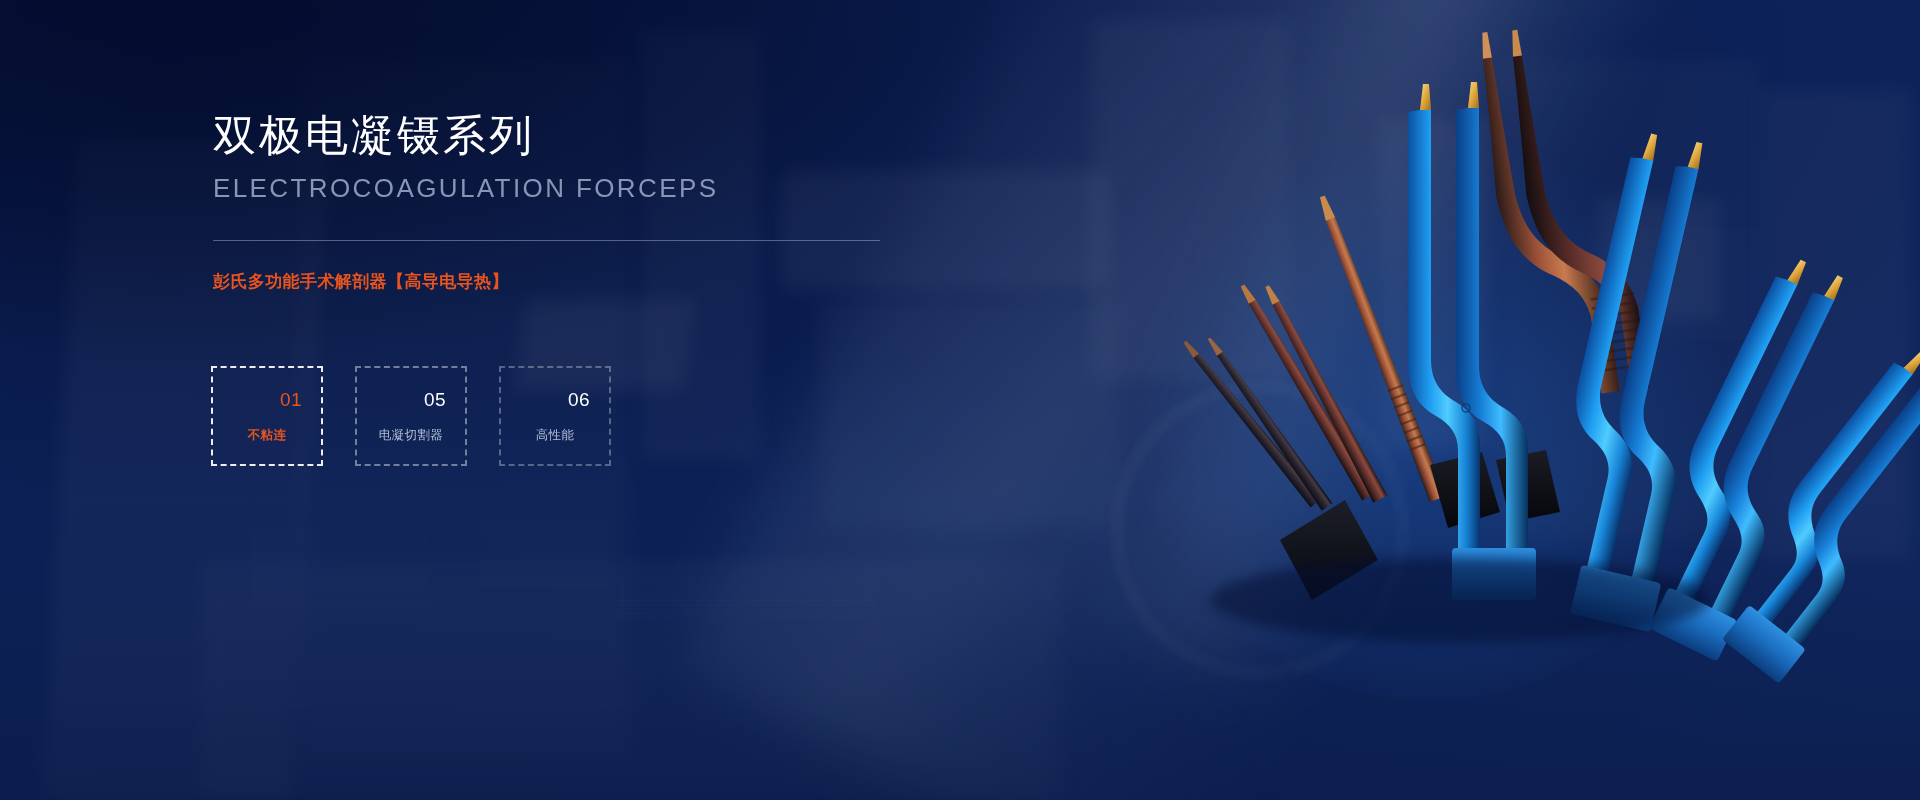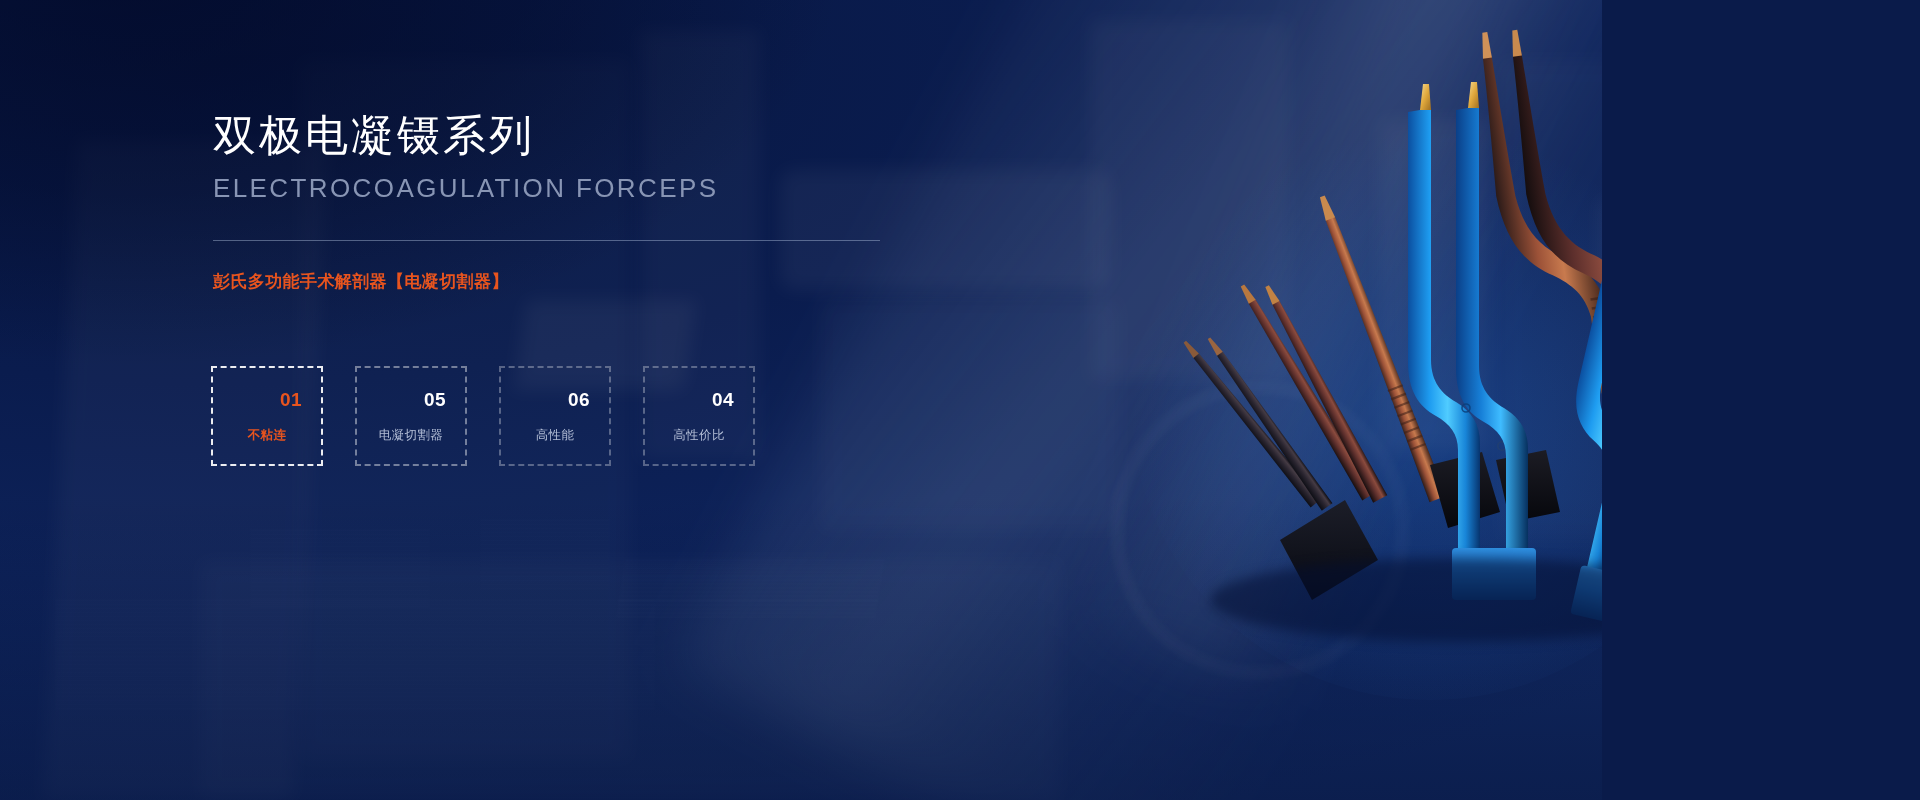--- a/index.html
+++ b/index.html
@@ -6,21 +6,21 @@
   html,body { width:1920px; height:800px; overflow:hidden; }
   body {
     font-family:"Liberation Sans","DejaVu Sans",sans-serif;
     background:#0a1b4a;
     position:relative;
   }
 
   
   #banner {
     position:absolute; inset:0;
-    width:1602px; height:800px;
+    width:1920px; height:800px;
     overflow:hidden;
     background:
       radial-gradient(130% 105% at 14% 8%, #071640 0%, #0a1c4e 38%, #0d2259 62%, #112a64 100%);
   }
 
   
   .bgshape { position:absolute; background:#ffffff; opacity:.030; filter:blur(9px); }
   .bgshape.d { opacity:.018; }
   .bgshape.e { opacity:.045; }
 
@@ -90,21 +90,21 @@
     display:flex; gap:32px;
   }
   .fbox {
     width:112px; height:100px;
     border:2px dashed rgba(255,255,255,.42);
     display:flex; flex-direction:column;
     align-items:center; justify-content:center;
     text-align:center;
   }
   .fbox .num {
-    font-size:19px; font-weight:700; color:#ffffff;
+    font-size:19px; font-weight:400; color:#ffffff;
     letter-spacing:.5px; line-height:1;margin-left:48px;
   }
   .fbox .lbl {
     margin-top:20px; font-size:12.5px;
     color:#b3bed6; letter-spacing:.4px; line-height:1;
   }
   .fbox.active { border-color:rgba(255,255,255,.92); }
   .fbox.active .num { color:#e8541e; }
   .fbox.active .lbl { color:#e8541e; font-weight:700; }
   .fbox.dim { border-color:rgba(255,255,255,.30); }
@@ -360,40 +360,36 @@
       </g>
 
       <ellipse cx="330" cy="600" rx="250" ry="42" fill="#040f33" opacity=".55" filter="blur(6px)"></ellipse>
     </svg>
   </div>
 
   <div id="copy">
     <div class="title-cn">双极电凝镊系列</div>
     <div class="title-en">ELECTROCOAGULATION FORCEPS</div>
     <div class="rule"></div>
-    <div class="sub-cn">彭氏多功能手术解剖器【电凝切割器】</div>
+    <div class="sub-cn">彭氏多功能手术解剖器【高导电导热】</div>
   </div>
 
   <div id="features">
 
     <div class="fbox active">
       <div class="num">01</div>
       <div class="lbl">不粘连</div>
     </div>
 
     <div class="fbox">
       <div class="num">05</div>
       <div class="lbl">电凝切割器</div>
     </div>
 
     <div class="fbox dim">
       <div class="num">06</div>
       <div class="lbl">高性能</div>
     </div>
 
-    <div class="fbox dim">
-      <div class="num">04</div>
-      <div class="lbl">高性价比</div>
-    </div>
 
   </div>
 
 </div>
 
 </body></html>

